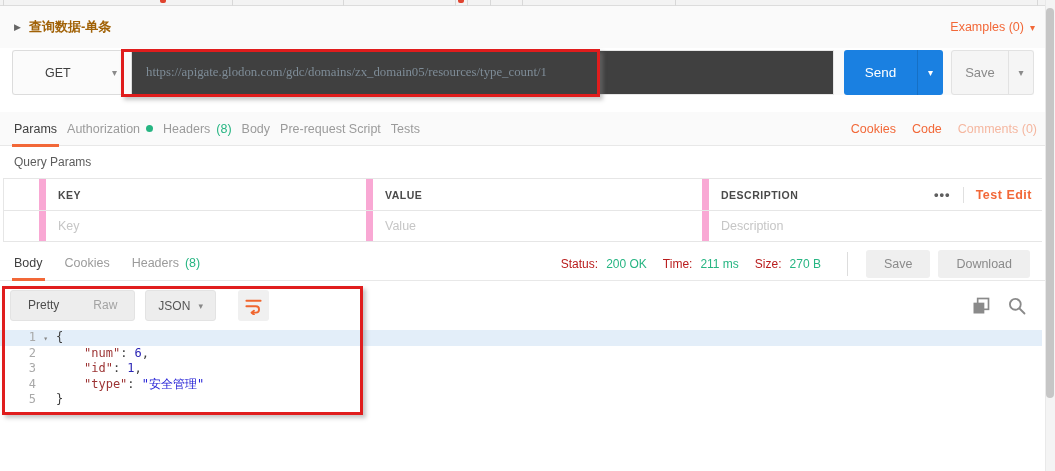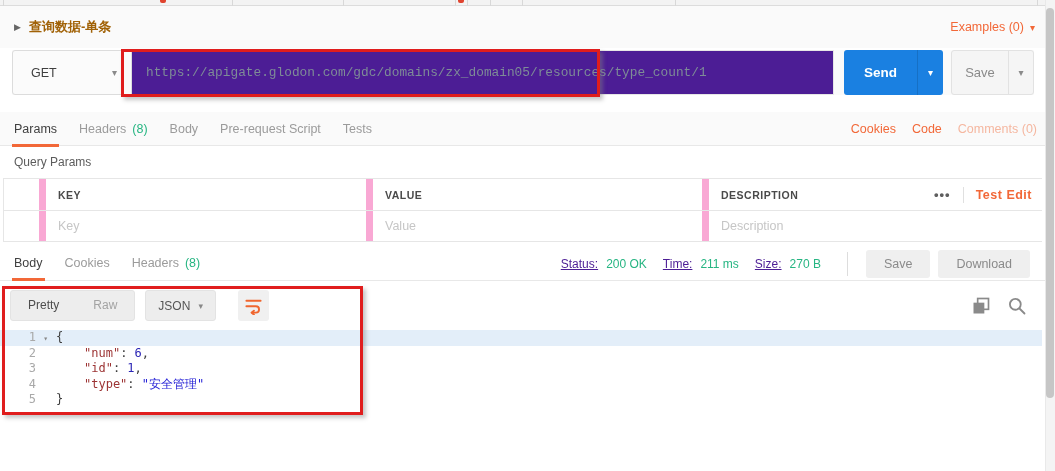--- a/index.html
+++ b/index.html
@@ -16,34 +16,34 @@
   .titlebar { position:absolute; top:6px; left:0; width:1055px; height:42px; background:#fafafa;
     display:flex; align-items:center; justify-content:space-between; padding:0 20px 0 14px; }
   .title-left { display:flex; align-items:center; gap:8px; }
   .collapse-caret { font-size:9px; color:#666; }
   .page-title { font-size:13px; font-weight:bold; color:#a16207; }
   .examples { display:flex; align-items:center; gap:6px; color:#f26838; font-size:12.5px; cursor:pointer; }
   .examples .car { font-size:10px; }
   
   .reqbar { position:absolute; top:50px; left:12px; width:1022px; height:45px; display:flex; background:#fafafa; }
   .method-select { width:120px; height:45px; background:#fbfbfb; border:1px solid #dcdcdc; border-radius:3px 0 0 3px;
-    display:flex; align-items:center; justify-content:space-between; padding:0 14px 0 18px; font-size:12.5px; color:#3f3f3f; cursor:pointer; }
+    display:flex; align-items:center; justify-content:space-between; padding:0 14px 0 32px; font-size:12.5px; color:#3f3f3f; cursor:pointer; }
   .method-select .car { color:#8a8a8a; font-size:10px; }
-  .url-input { flex:1; height:45px; background:#4c1d95; border:1px solid #e6e6e6; border-left:none;
-    color:#7e8c97; font-size:12.8px; padding:0 14px; font-family:Liberation Mono, monospace; outline:none; }
+  .url-input { flex:1; height:45px; background:#404040; border:1px solid #e6e6e6; border-left:none;
+    color:#7e8c97; font-size:12.8px; padding:0 14px; font-family:Liberation Serif, serif; outline:none; }
   .splitbtn { display:flex; height:45px; border-radius:3px; overflow:hidden; margin-left:10px; cursor:pointer; }
   .send { background:#1a80e1; color:#fff; }
-  .send .main { width:73px; display:flex; align-items:center; justify-content:center; font-size:13.5px; font-weight:bold; }
+  .send .main { width:73px; display:flex; align-items:center; justify-content:center; font-size:13.5px; font-weight:normal; }
   .send .arrow { width:26px; display:flex; align-items:center; justify-content:center; border-left:1px solid rgba(0,0,0,.12); font-size:10px; }
   .save-top { background:#f5f5f5; border:1px solid #e2e2e2; color:#8a8a8a; margin-left:8px; }
   .save-top .main { width:56px; display:flex; align-items:center; justify-content:center; font-size:13px; }
   .save-top .arrow { width:25px; display:flex; align-items:center; justify-content:center; border-left:1px solid #e2e2e2; font-size:10px; color:#8a8a8a; }
   
   .reqtabs { position:absolute; top:112px; left:0; width:1055px; height:34px; background:#fafafa;
-    border-bottom:1px solid #e8e8e8; display:flex; align-items:center; padding-left:14px; gap:22px; font-size:12.5px; color:#9b9b9b; }
+    border-bottom:1px solid #e8e8e8; display:flex; align-items:center; padding-left:14px; gap:10px; font-size:12.5px; color:#9b9b9b; }
   .rtab { position:relative; height:34px; display:flex; align-items:center; gap:6px; cursor:pointer; white-space:nowrap; }
   .rtab.active { color:#3f3f3f; }
   .rtab.active::after { content:""; position:absolute; left:-2px; right:-2px; bottom:-1px; height:3px; background:#f26838; }
   .greendot { width:7px; height:7px; border-radius:50%; background:#26b582; display:inline-block; }
   .gcount { color:#26b582; }
   .reqtabs-right { position:absolute; right:18px; top:0; height:34px; display:flex; align-items:center; gap:16px; font-size:12.5px; }
   .lnk-orange { color:#f26838; cursor:pointer; }
   .lnk-faded { color:#f5b7a0; cursor:pointer; }
   
   .qp-label { position:absolute; top:155px; left:14px; font-size:12px; color:#5c5c5c; }
@@ -59,21 +59,21 @@
   .desc-head .spacer { flex:1; }
   .dots { color:#5f5f5f; font-size:13px; font-weight:bold; letter-spacing:1px; cursor:pointer; }
   .vdiv { width:1px; height:16px; background:#e0e0e0; margin:0 12px; }
   .bulk { color:#f26838; font-size:12.5px; white-space:nowrap; cursor:pointer; }
   .qp-input { border:none; outline:none; background:transparent; font-size:12.5px; width:95%; color:#3f3f3f; font-family:"Liberation Sans",sans-serif; }
   .qp-input::placeholder { color:#c6c6c6; }
   
   .resp-head { position:absolute; top:246px; left:0; width:1055px; height:35px; border-bottom:1px solid #e8e8e8;
     display:flex; align-items:center; padding-left:14px; gap:22px; font-size:12.5px; color:#9b9b9b; background:#fff; }
   .resp-right { position:absolute; right:25px; top:0; height:35px; display:flex; align-items:center; gap:8px; font-size:12px; }
-  .stat-label { color:#4c1d95;text-decoration:underline; }
+  .stat-label { color:#b91c1c; }
   .stat-val { color:#26b582; margin-right:8px; }
   .resp-vdiv { width:1px; height:24px; background:#ddd; margin:0 10px; }
   .gbtn { height:28px; background:#efefef; color:#8a8a8a; border:none; border-radius:3px; font-size:12.5px;
     padding:0 18px; font-family:"Liberation Sans",sans-serif; cursor:pointer; }
   
   .resp-toolbar { position:absolute; top:290px; left:10px; display:flex; align-items:center; }
   .viewgroup { display:flex; background:#ededed; border:1px solid #e3e3e3; border-radius:3px; height:31px; overflow:hidden; }
   .vseg { padding:0 17px; line-height:29px; font-size:12px; color:#a3a3a3; cursor:pointer; }
   .vseg.active { color:#4d4d4d; }
   .fmtbtn { display:flex; align-items:center; gap:8px; margin-left:10px; background:#ededed; border:1px solid #e3e3e3;
@@ -151,20 +151,24 @@
         <span>▾</span>
       </span>
   </div>
 </div>
 
 <div class="annot annot-url"></div>
 
 <div class="reqtabs">
   <div class="rtab active">
     <span>Params</span>
+  </div>
+  <div class="rtab">
+    <span>Authorization</span>
+    <span class="greendot"></span>
   </div>
   <div class="rtab">
     <span>Headers</span>
     <span class="gcount">(8)</span>
   </div>
   <div class="rtab">
     <span>Body</span>
   </div>
   <div class="rtab">
     <span>Pre-request Script</span>

